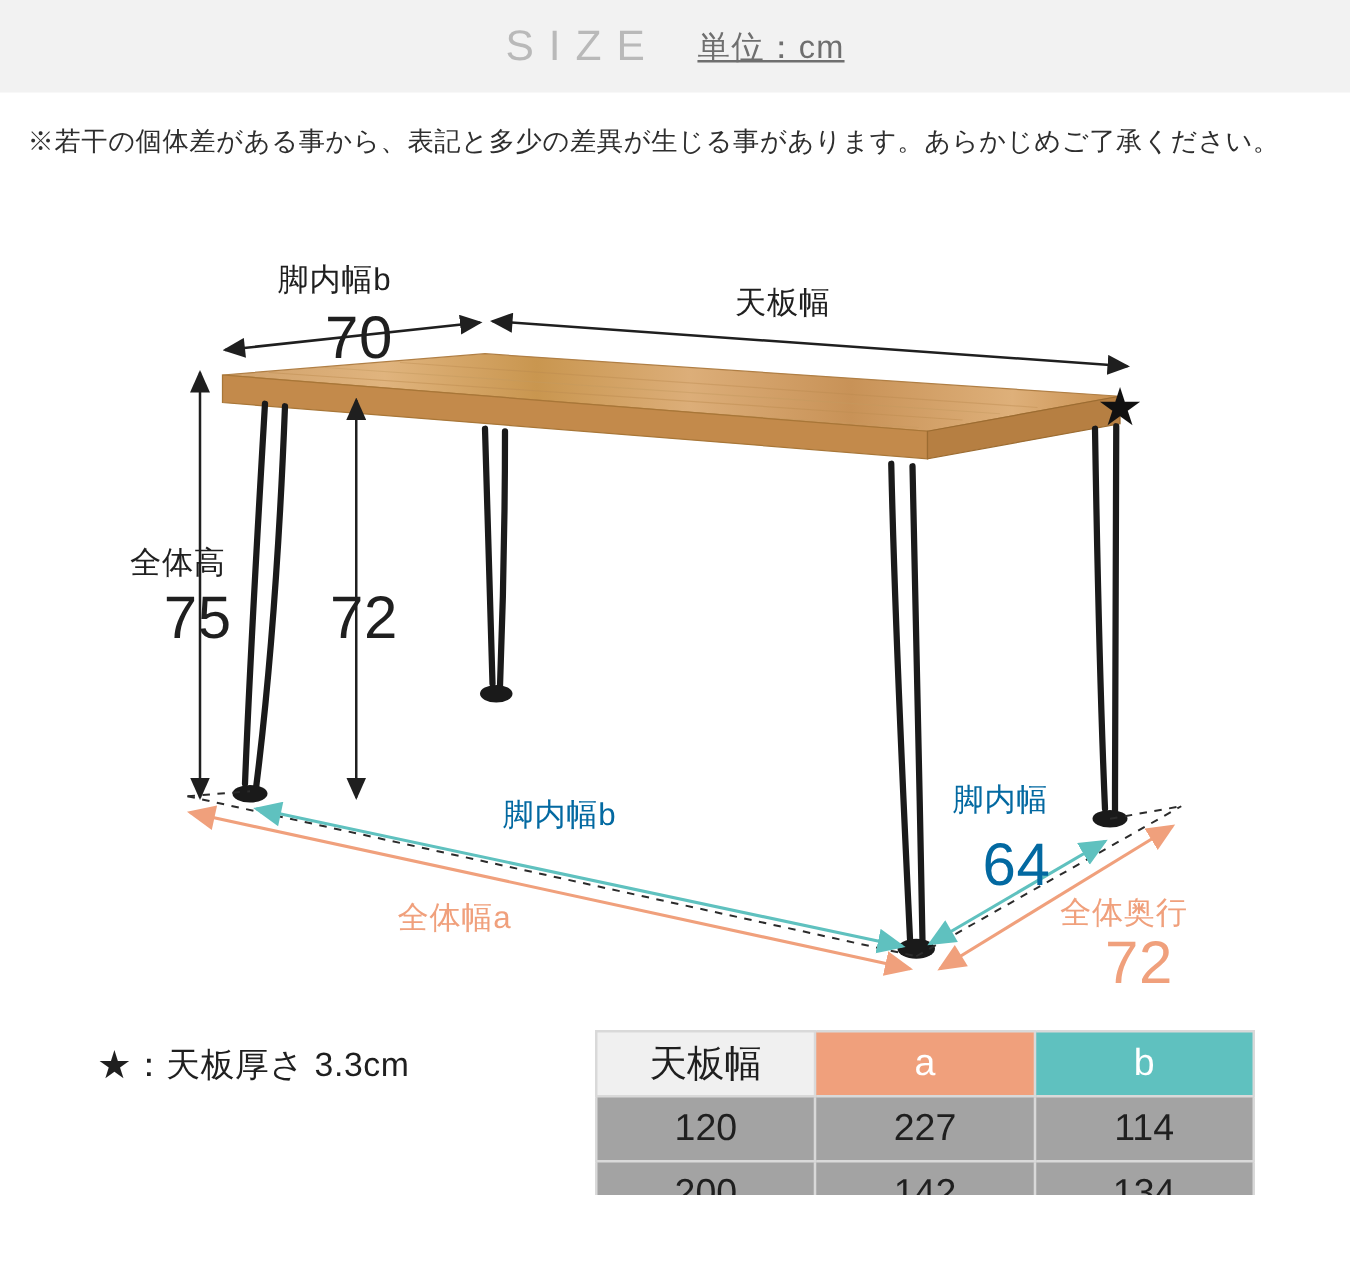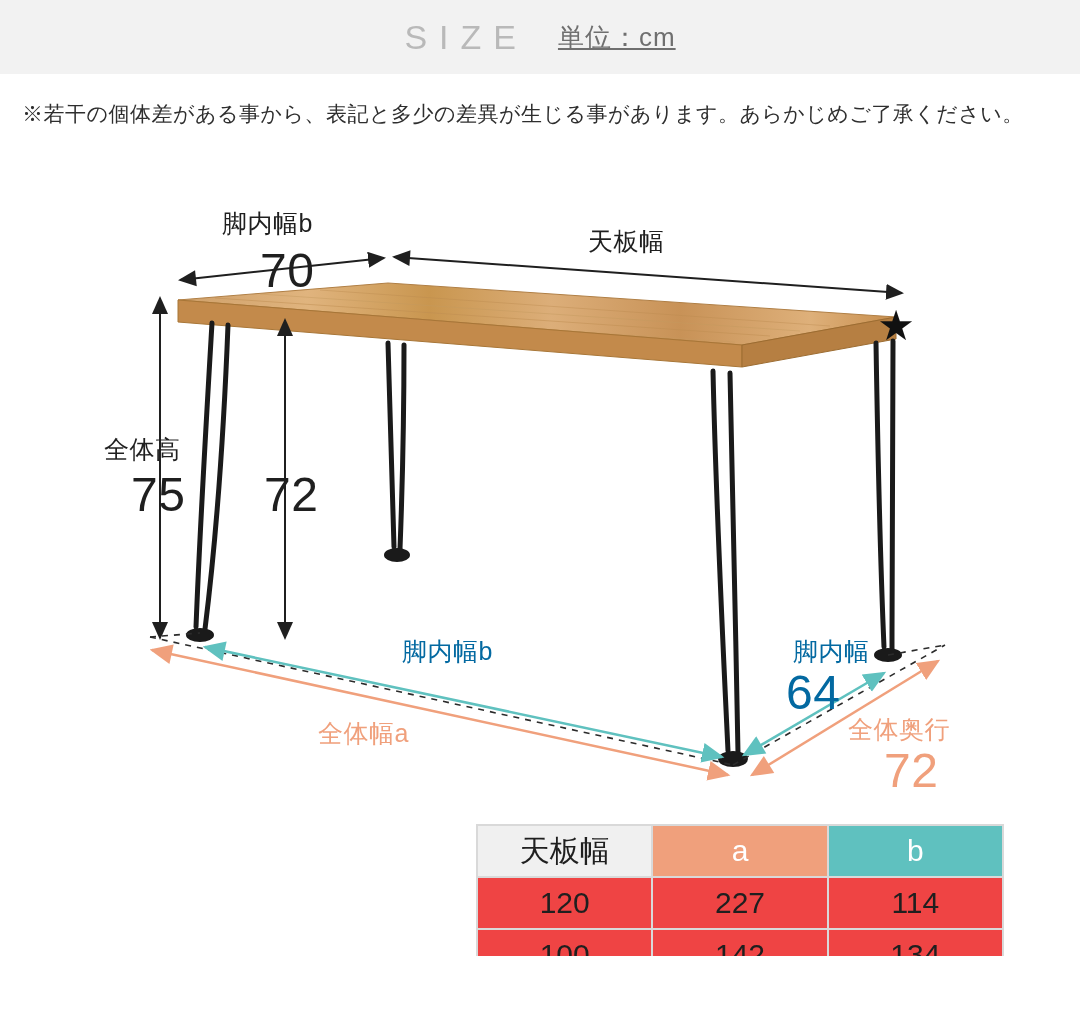--- a/index.html
+++ b/index.html
@@ -61,21 +61,21 @@
     border:2px solid #d9d9d9;
     text-align:center;
     font-size:30px;
     font-weight:400;
     height:48px;
     color:#1f1f1f;
   }
   .tbl th.h-label{background:#f0f0f0;}
   .tbl th.h-a{background:#f0a07c;color:#ffffff;}
   .tbl th.h-b{background:#5fc1bf;color:#ffffff;}
-  .tbl td{background:#ef4444;}
+  .tbl td{background:#a3a3a3;}
   .clip-wrap{position:absolute;left:476px;top:824px;width:528px;height:132px;overflow:hidden;}
 </style>
 </head>
 <body>
 
 <div id="root">
 
   <div class="header">
     <span class="size-word">SIZE</span>
     <span class="unit-word">単位：cm</span>
@@ -177,48 +177,49 @@
 
     <div class="lbl" style="left:222px;top:12px;">脚内幅b</div>
     <div class="lbl num" style="left:260px;top:48px;">70</div>
     <div class="lbl" style="left:588px;top:30px;">天板幅</div>
 
     <div class="lbl" style="left:104px;top:238px;">全体高</div>
     <div class="lbl num" style="left:131px;top:272px;">75</div>
     <div class="lbl num" style="left:264px;top:272px;">72</div>
 
     <div class="lbl lbl-teal" style="left:402px;top:440px;">脚内幅b</div>
-    <div class="lbl lbl-teal" style="left:762px;top:440px;margin-left:31px;">脚内幅</div>
+    <div class="lbl lbl-teal" style="left:762px;top:428px;">脚内幅</div>
     <div class="lbl lbl-teal num" style="left:786px;top:470px;">64</div>
 
     <div class="lbl lbl-orange" style="left:318px;top:522px;">全体幅a</div>
     <div class="lbl lbl-orange" style="left:848px;top:518px;">全体奥行</div>
     <div class="lbl lbl-orange num" style="left:884px;top:548px;">72</div>
   </div>
 
   <div class="legend">
+    <div>★：天板厚さ 3.3cm</div>
   </div>
 
   <div class="clip-wrap">
     <table class="tbl" style="position:static;">
       <thead>
         <tr>
           <th class="h-label">天板幅</th>
           <th class="h-a">a</th>
           <th class="h-b">b</th>
         </tr>
       </thead>
       <tbody>
         <tr>
           <td>120</td>
           <td>227</td>
           <td>114</td>
         </tr>
         <tr>
-          <td>100</td>
+          <td>200</td>
           <td>142</td>
           <td>134</td>
         </tr>
       </tbody>
     </table>
   </div>
 
 </div>
 
 </body></html>

